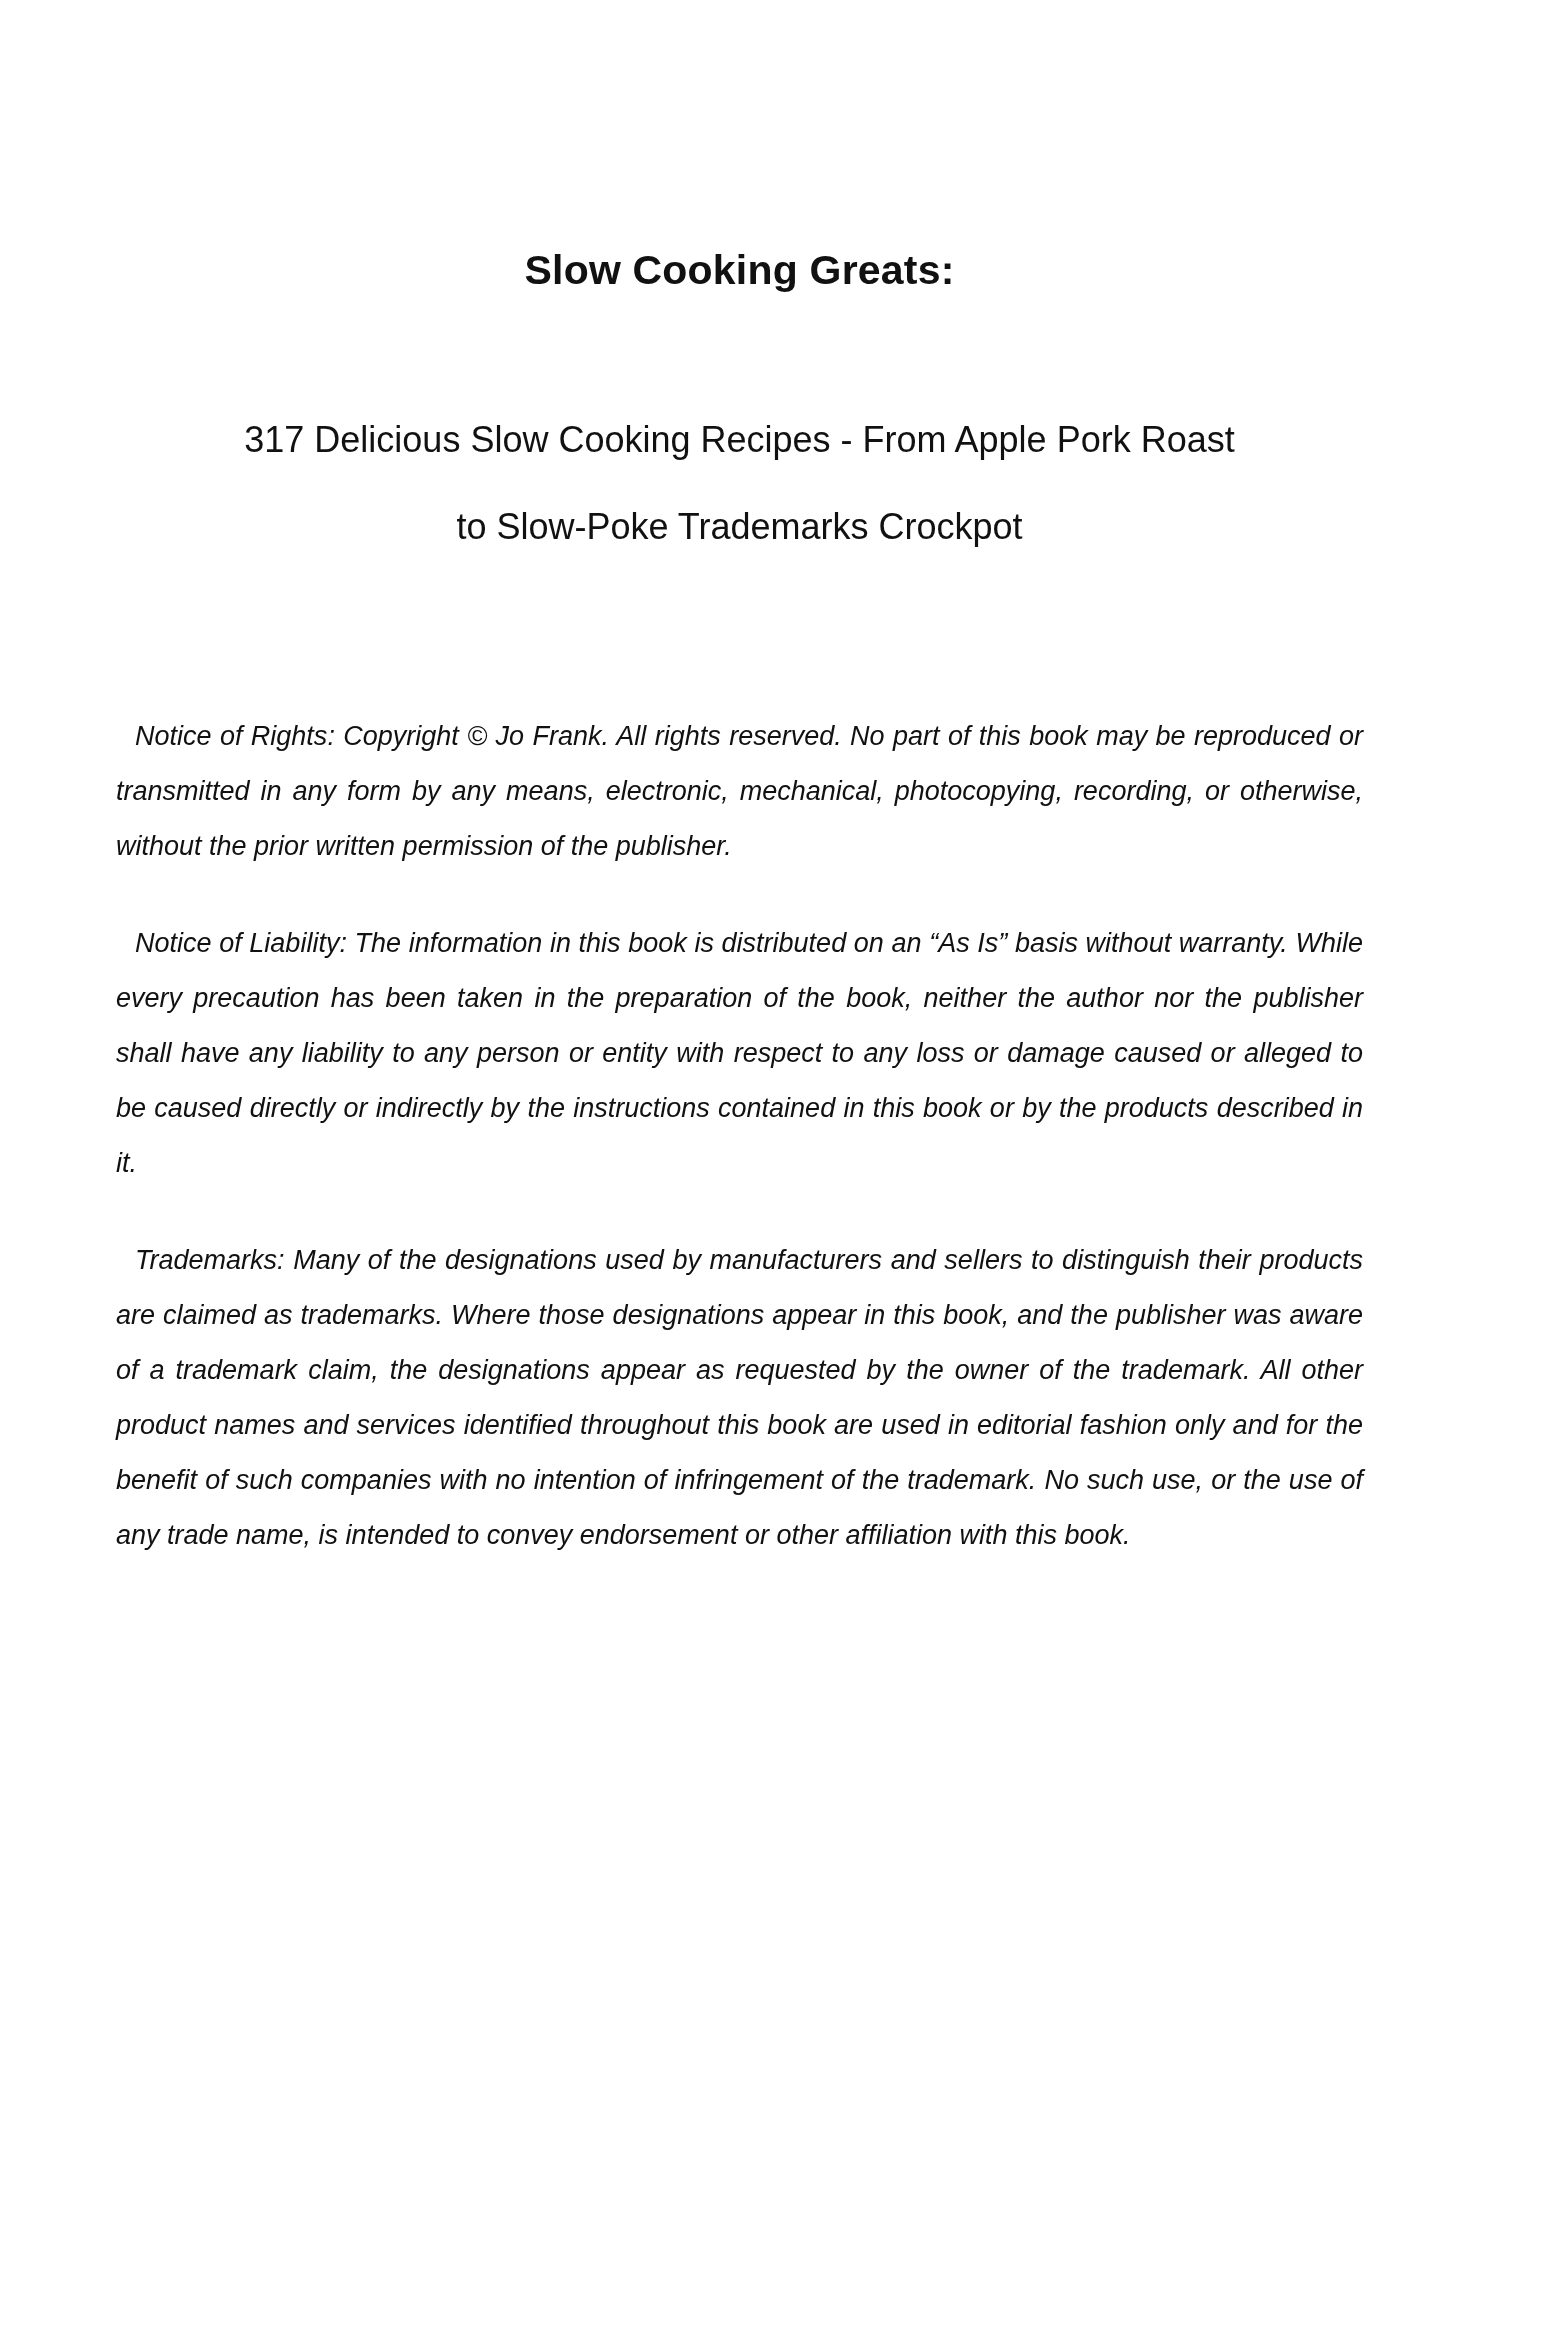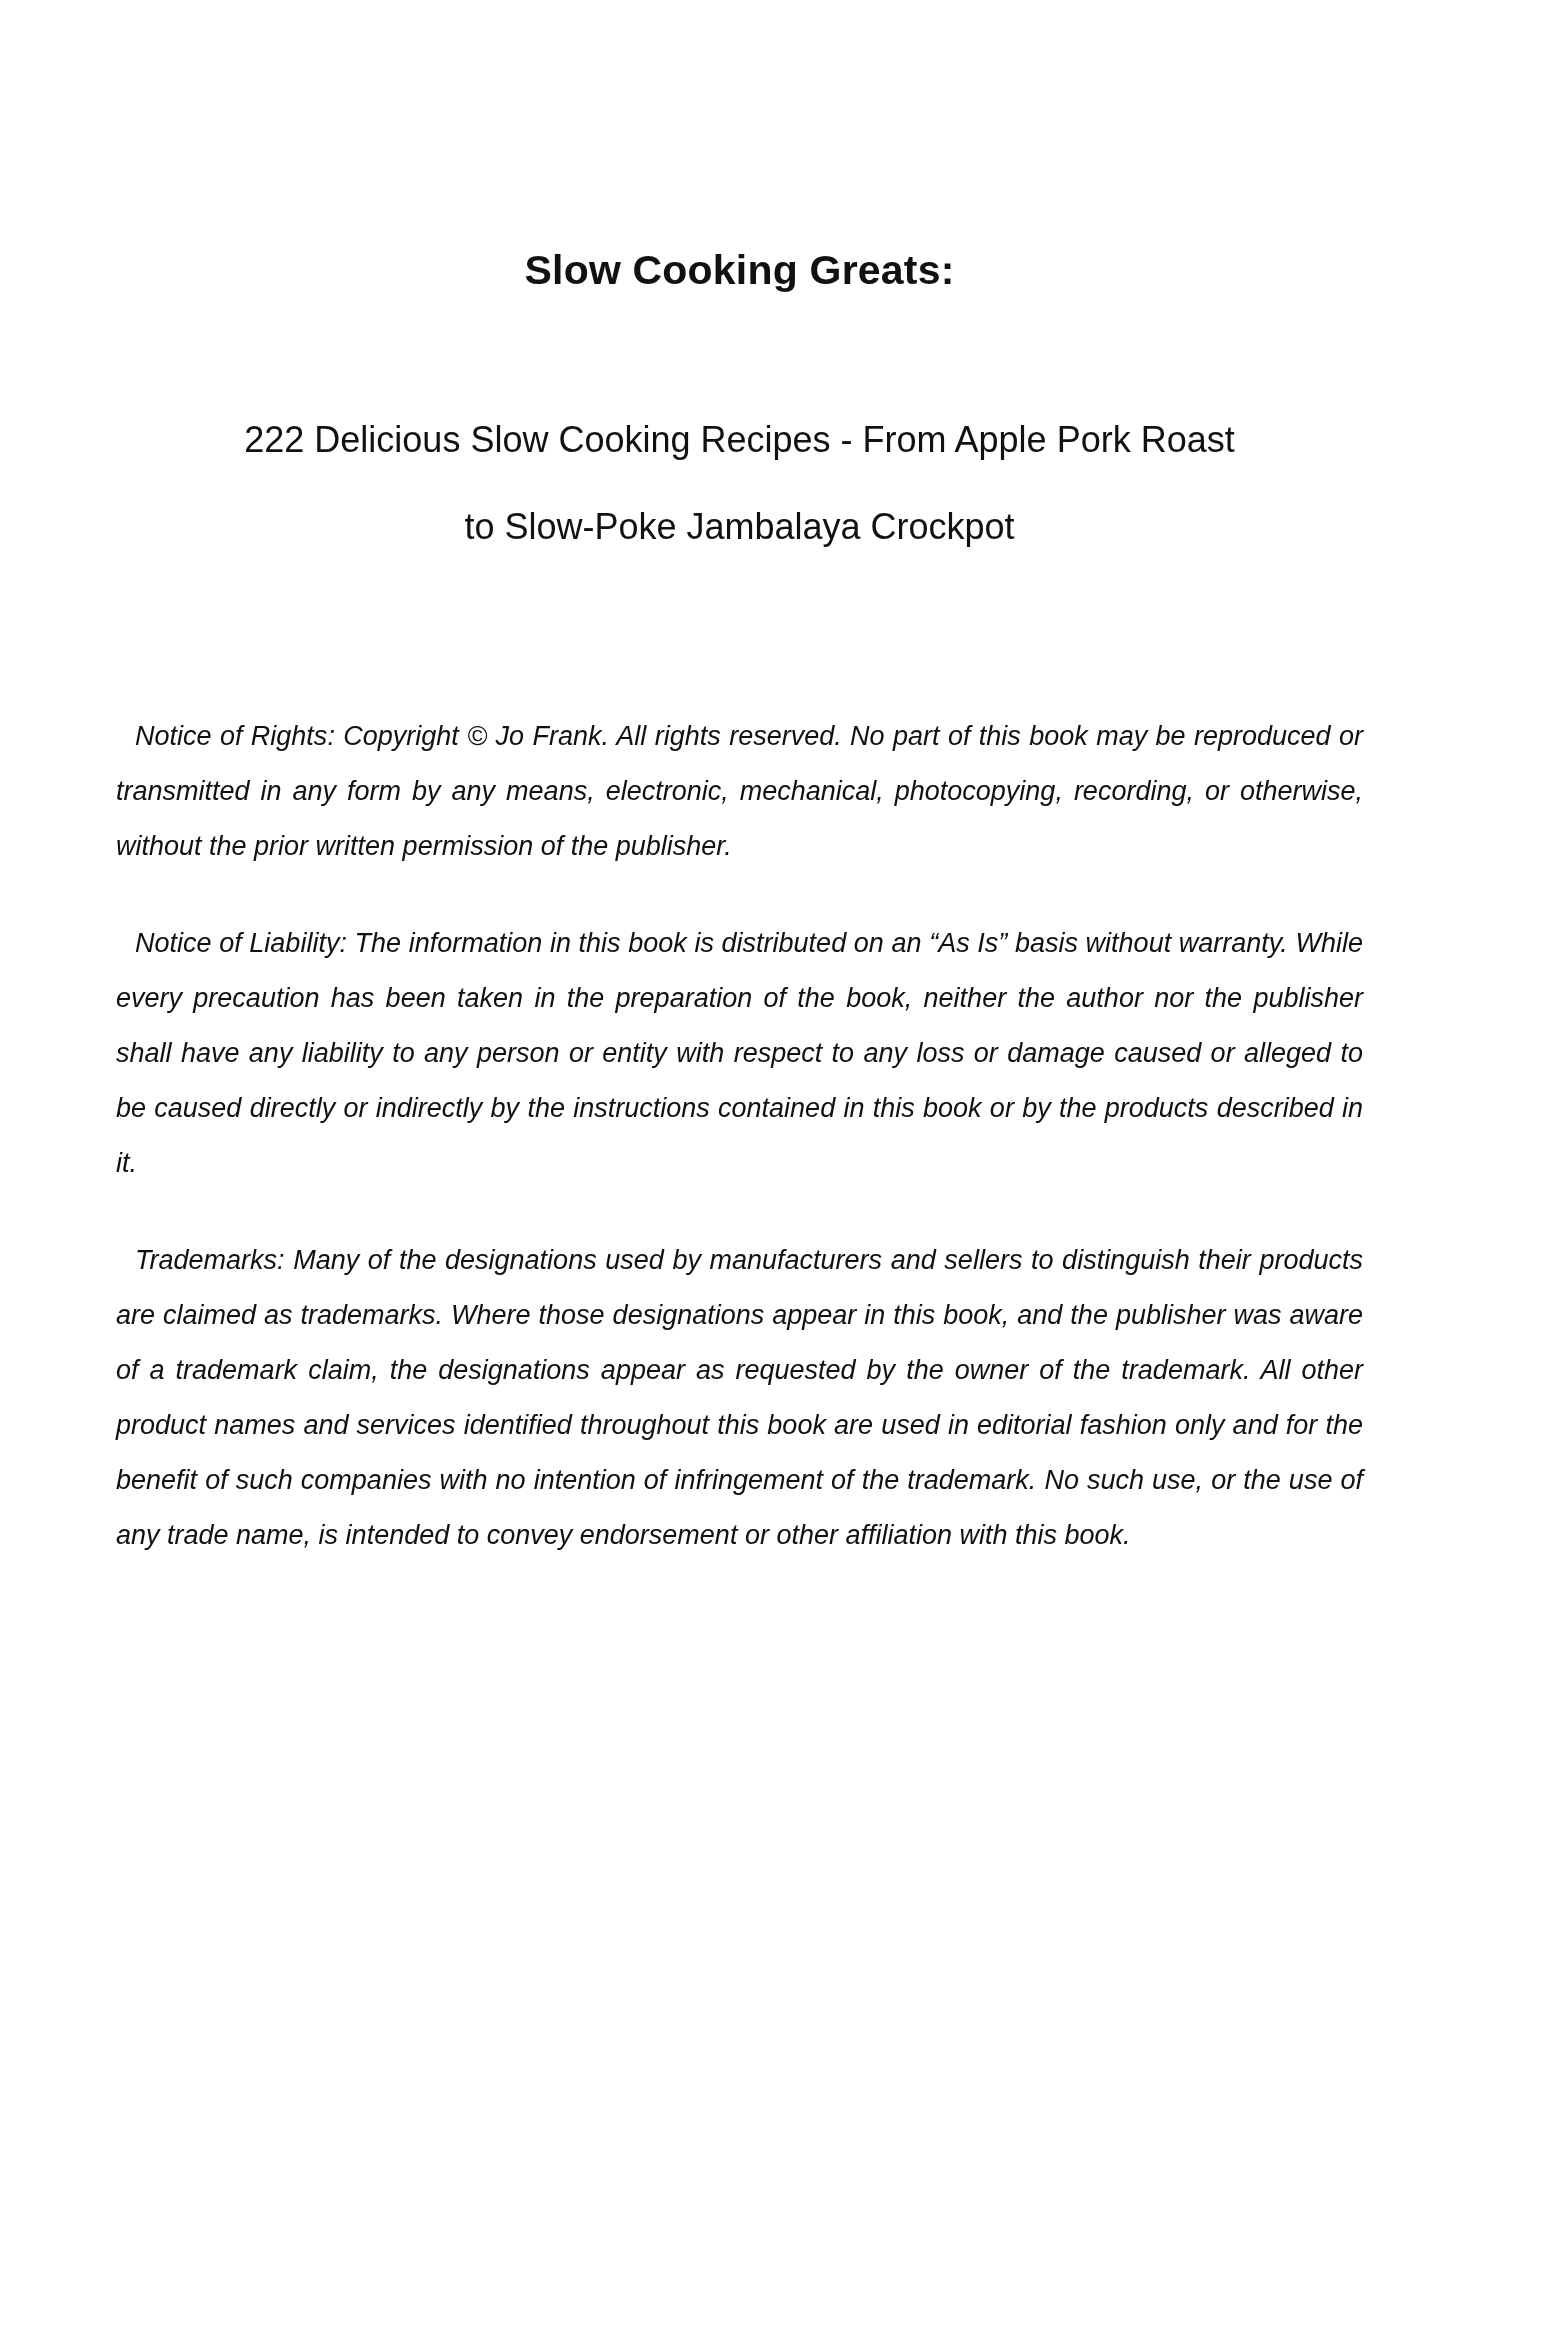--- a/index.html
+++ b/index.html
@@ -53,22 +53,22 @@
   }
 </style>
 </head>
 <body>
 
 <div class="page">
 
   <h1 class="book-title">Slow Cooking Greats:</h1>
 
   <div class="book-subtitle">
-    <div>222 Delicious Slow Cooking Recipes - From Apple Pork Roast</div>
-    <div>to Slow-Poke Jambalaya Crockpot</div>
+    <div>317 Delicious Slow Cooking Recipes - From Apple Pork Roast</div>
+    <div>to Slow-Poke Trademarks Crockpot</div>
   </div>
 
   <div class="body-copy">
 
     <p class="para">
       <b>Notice of Rights</b><span>: Copyright © Jo Frank. All rights reserved. No part of this book may be reproduced or transmitted in any form by any means, electronic, mechanical, photocopying, recording, or otherwise, without the prior written permission of the publisher.</span>
     </p>
 
     <p class="para">
       <b>Notice of Liability</b><span>: The information in this book is distributed on an “As Is” basis without warranty. While every precaution has been taken in the preparation of the book, neither the author nor the publisher shall have any liability to any person or entity with respect to any loss or damage caused or alleged to be caused directly or indirectly by the instructions contained in this book or by the products described in it.</span>

